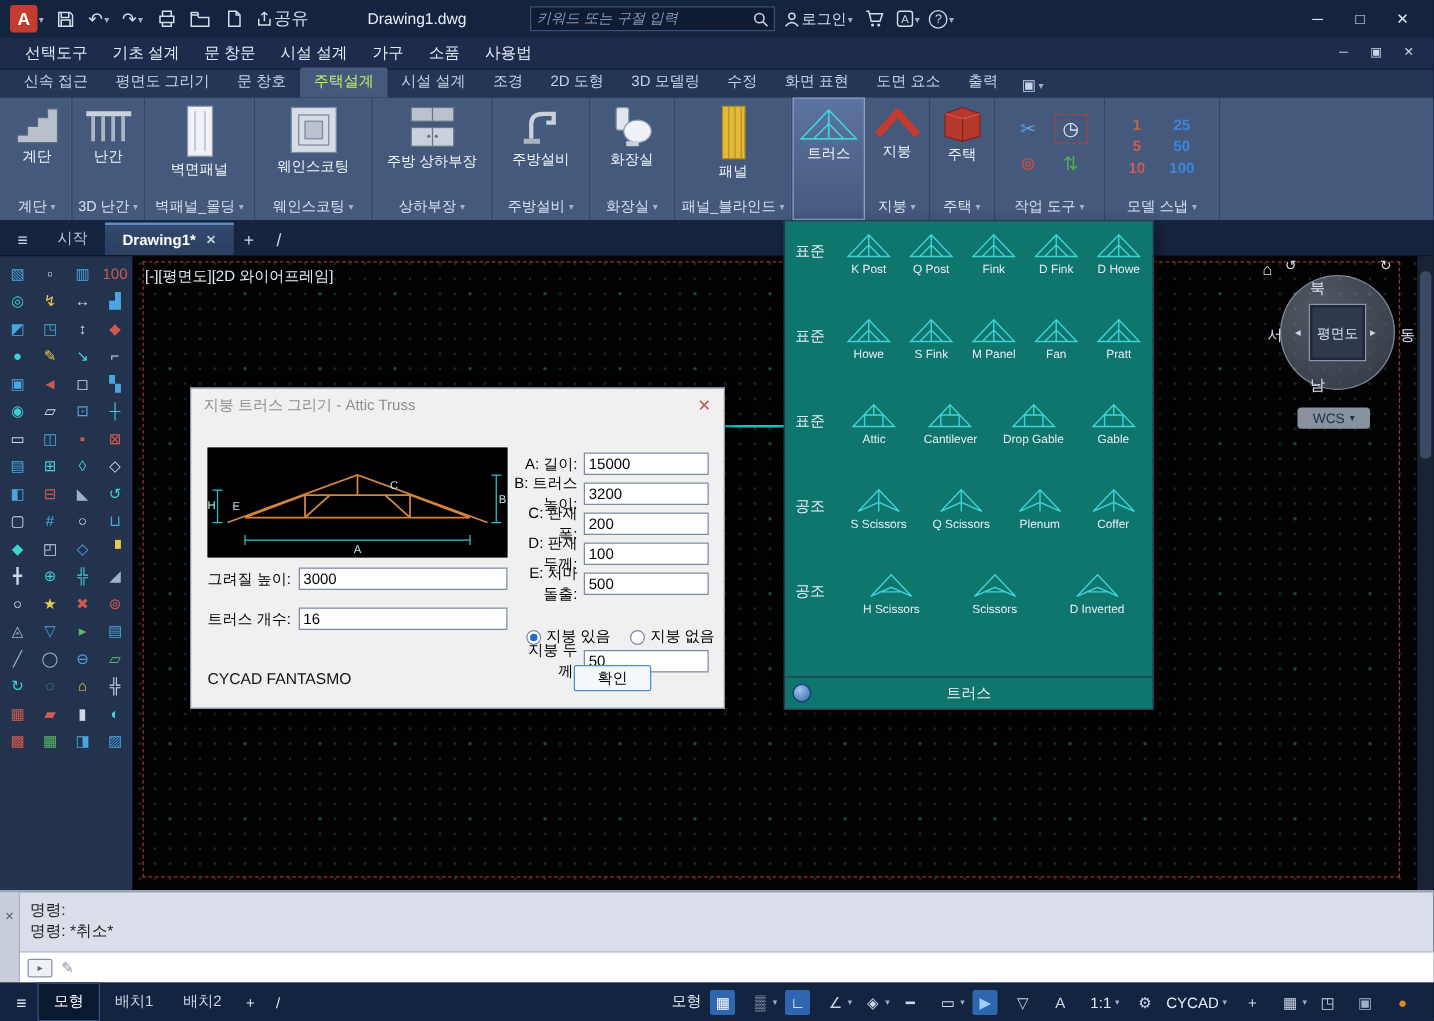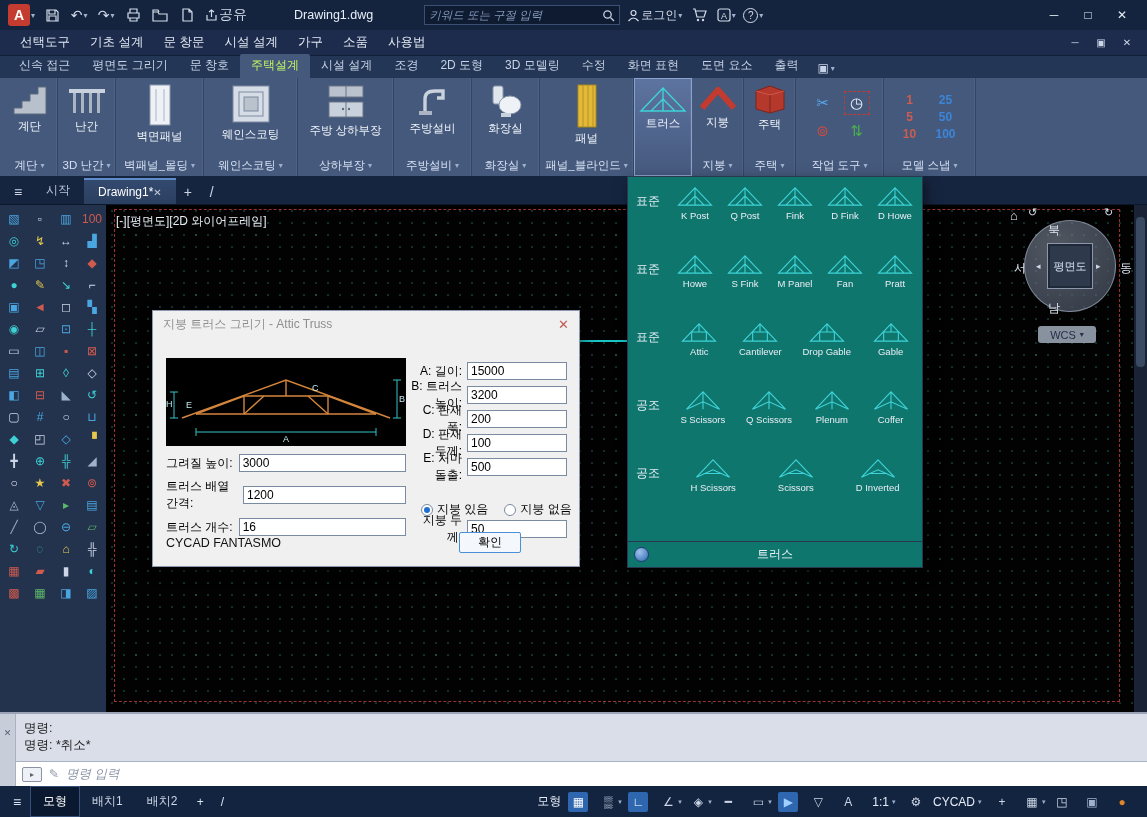--- a/index.html
+++ b/index.html
@@ -62,21 +62,21 @@
   .snapnum { font-size:12px; font-weight:bold; text-align:center; }
 
   
   #doctabs { position:absolute; top:176px; left:0; right:0; height:29px; background:#16253f;
     border-bottom:1px solid #0c1729; display:flex; align-items:flex-end; padding:0 4px;
     color:#b9c6da; font-size:12px; }
   .dham { width:28px; height:24px; display:flex; align-items:center; justify-content:center;
     font-size:14px; color:#cdd6e6; }
   .dtab { padding:5px 14px; }
   .dtab.active { background:linear-gradient(#33496e,#2b3f60); border-top:2px solid #5f8cc8;
-    color:#fff; display:flex; align-items:center; }
+    color:#fff; display:flex; gap:8px; align-items:center;font-weight:bold; }
   .tabx { font-size:10px; color:#c3cede; }
   .dplus { width:24px; height:24px; display:flex; align-items:center; justify-content:center;
     font-size:14px; color:#cdd6e6; }
 
   
   #dock { position:absolute; top:205px; left:0; width:106px; height:507px; background:#23334d;
     display:flex; gap:2px; padding:3px 2px; }
   .dock-col { display:flex; flex-direction:column; gap:1px; width:25px; }
   .dock-btn { width:24px; height:21px; display:flex; align-items:center; justify-content:center;
     overflow:hidden; }
@@ -1026,24 +1026,20 @@
         <input value="500" style="">
       </div>
       </div>
     <div class="lfields">
 
     <div class="lrow">
         <span class="dlabel">그려질 높이:</span>
         <input value="3000" style="">
       </div>
         <div class="lrow">
-        <span class="dlabel">트러스 배열 간격:</span>
-        <input value="1200" style="">
-      </div>
-        <div class="lrow">
         <span class="dlabel">트러스 개수:</span>
         <input value="16" style="">
       </div>
       </div>
     <div id="radiorow">
       <span class="radio">
         <span class="rdot sel">
             <i></i>
           </span>
         <span>지붕 있음</span>
@@ -1067,21 +1063,20 @@
     <span>✕</span>
     <span></span>
   </div>
   <div id="cmd-hist">
     <div>명령:</div>
     <div>명령: *취소*</div>
   </div>
   <div id="cmd-input">
     <span class="prompt-ic">▸</span>
     <span class="pencil-ic">✎</span>
-    <input placeholder="명령 입력" style="">
   </div>
 </div>
 
 <div id="statusbar">
   <span class="sham">≡</span>
   <span class="ltab active">모형</span>
   <span class="ltab">배치1</span>
   <span class="ltab">배치2</span>
   <span class="lplus">+</span>
   <span class="lplus">/</span>

